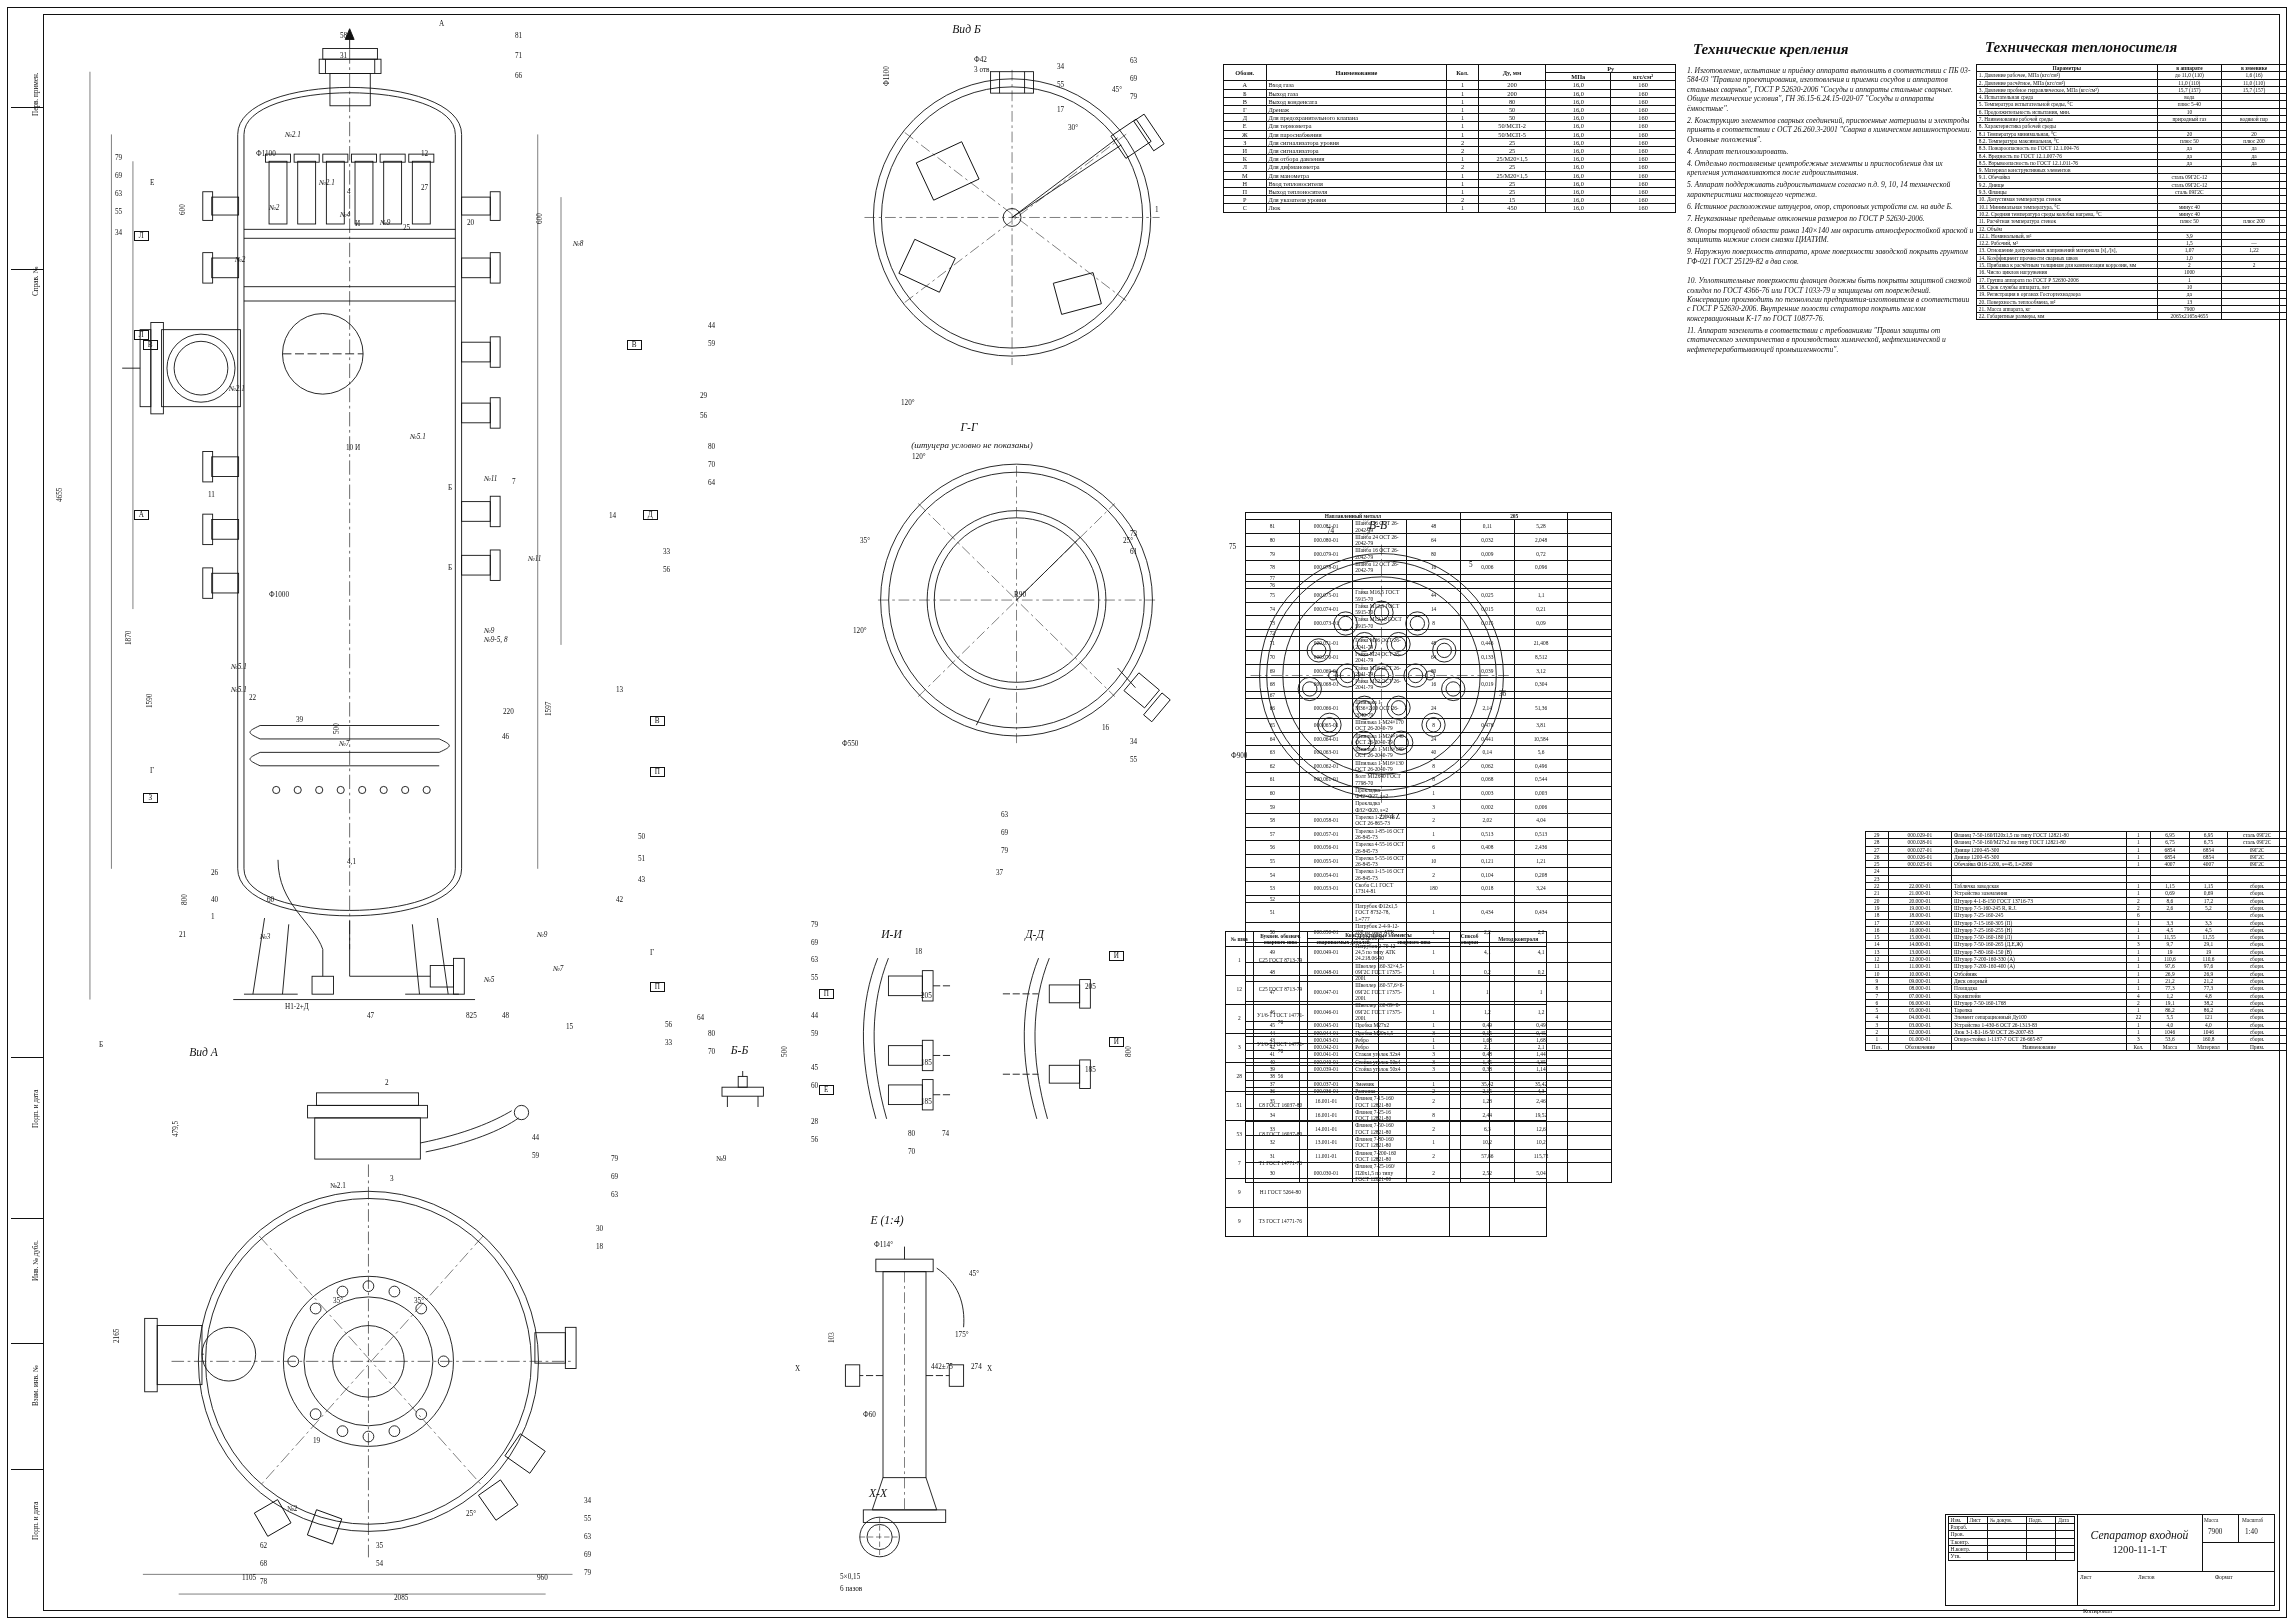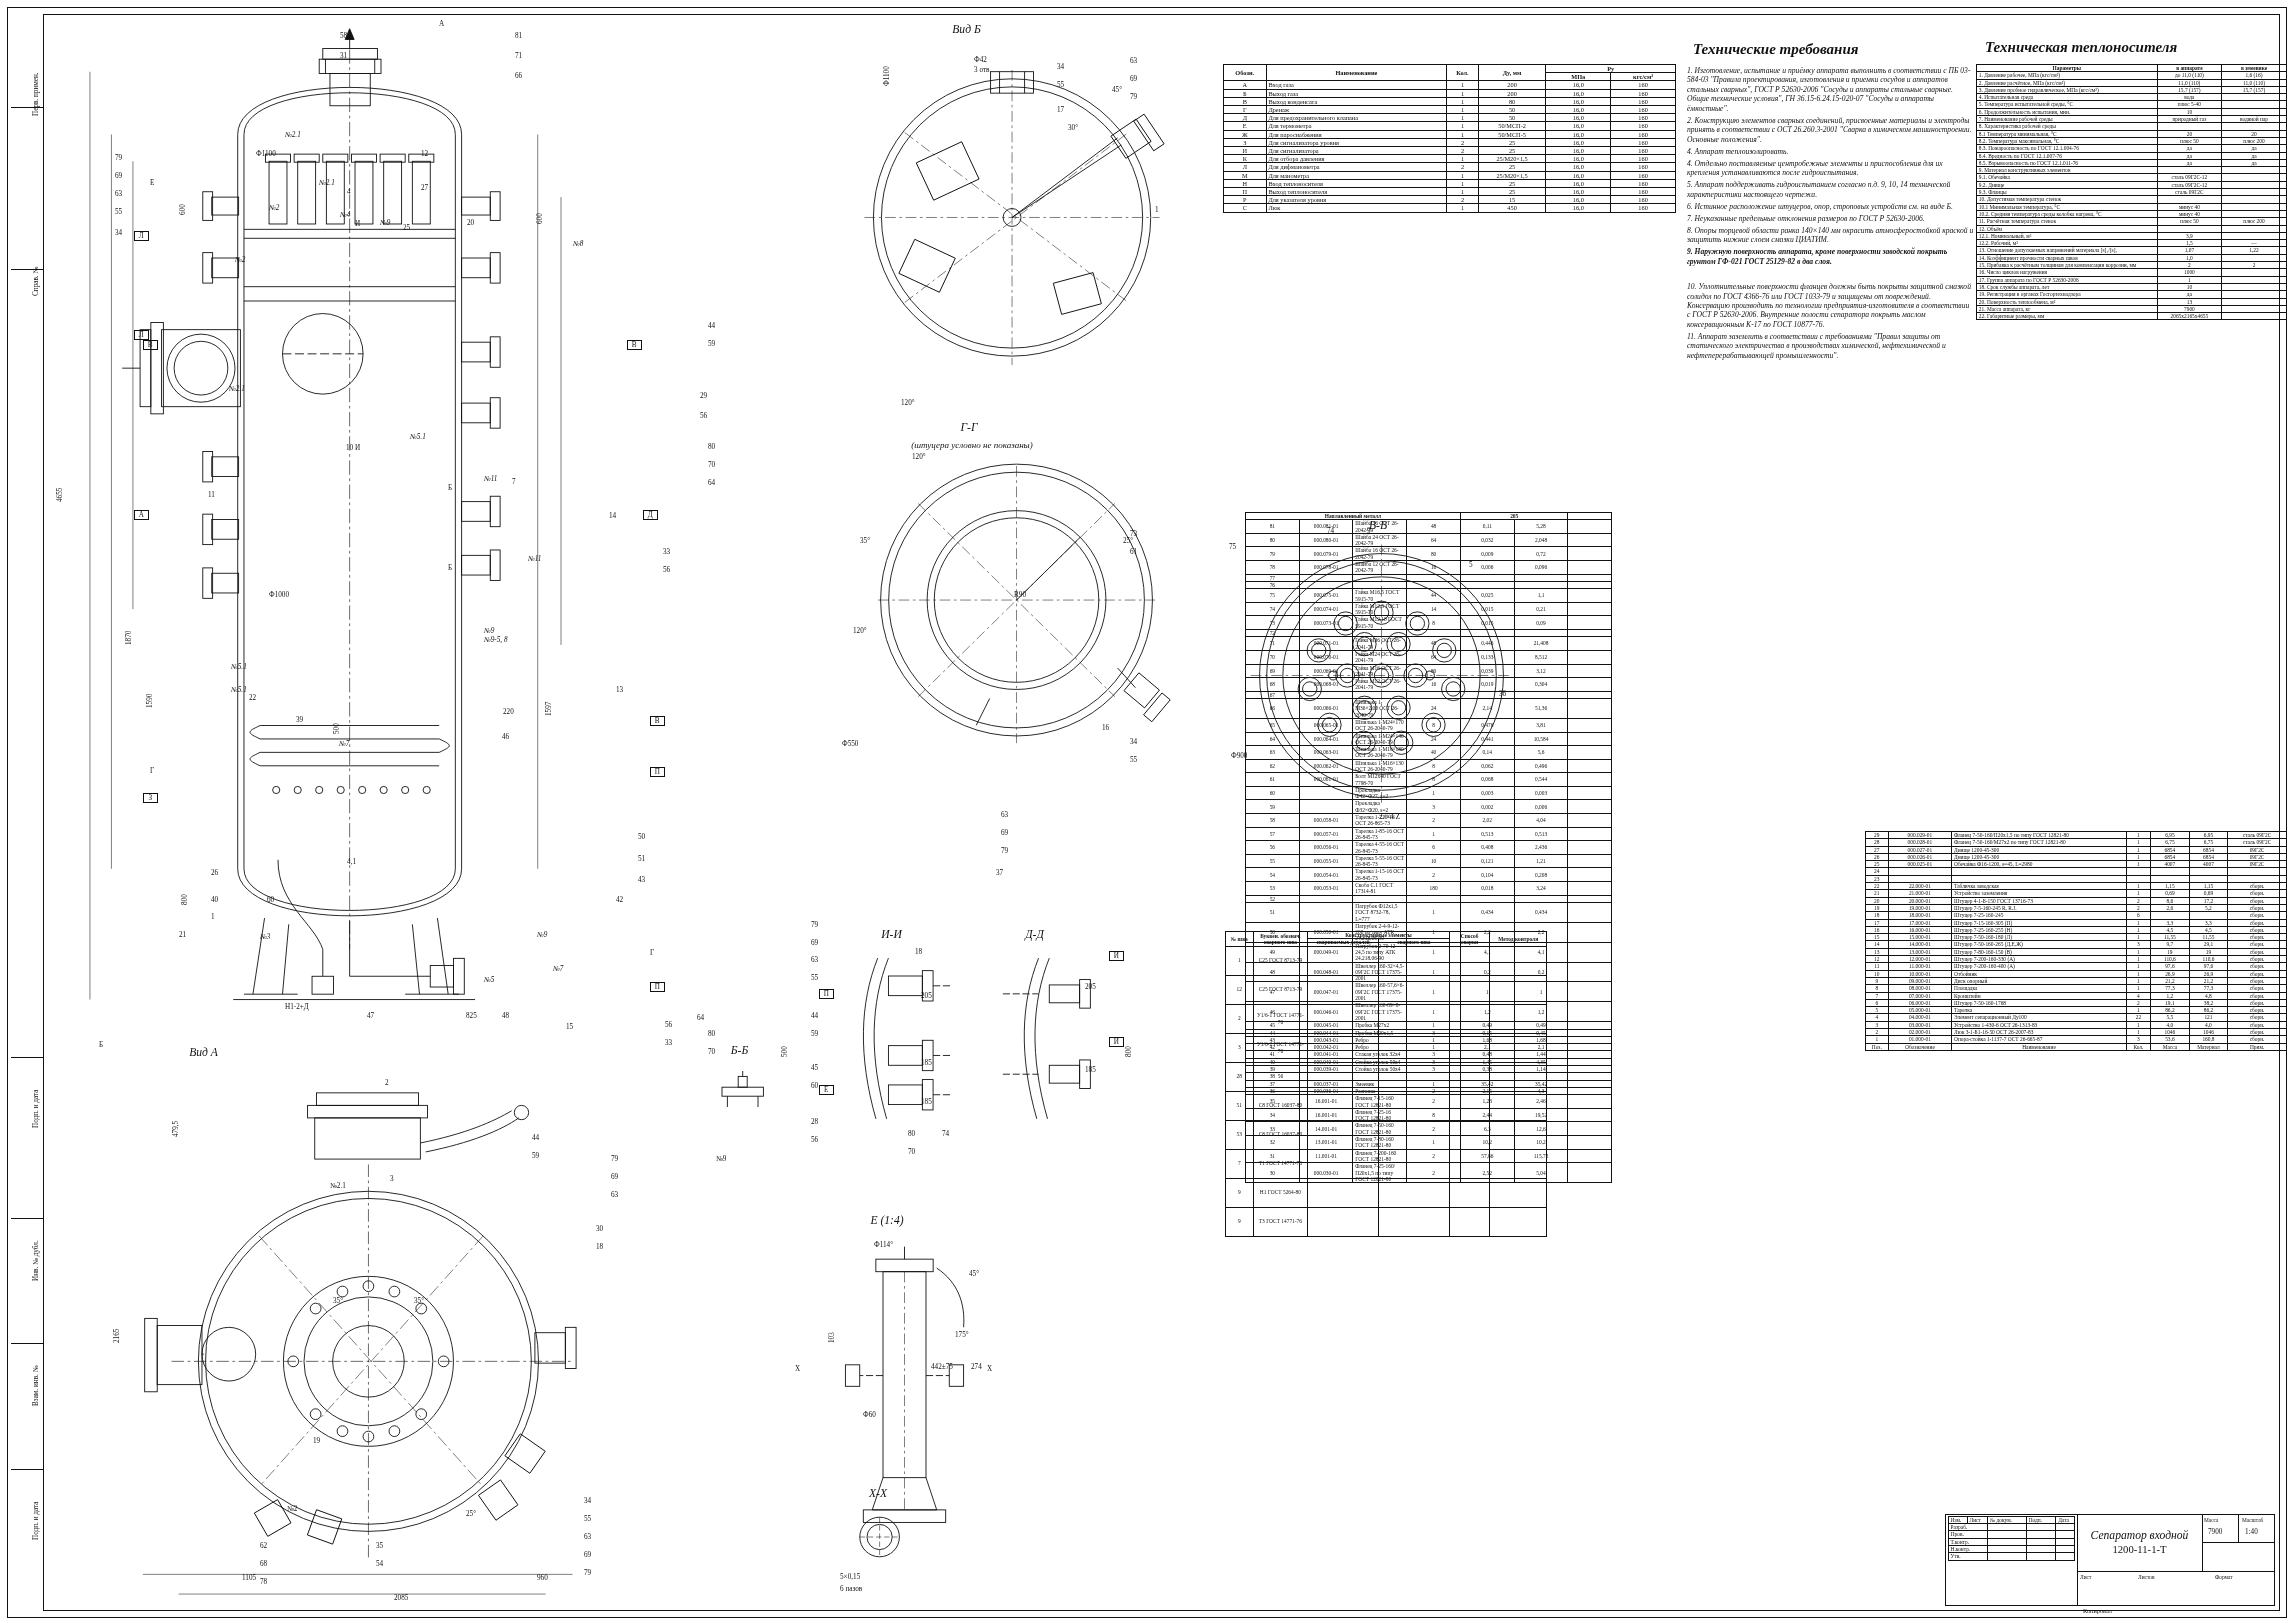--- a/index.html
+++ b/index.html
@@ -750,31 +750,31 @@
             <td>Люк</td>
             <td style="text-align: center;">1</td>
             <td style="text-align: center;">450</td>
             <td style="text-align: center;">16,0</td>
             <td style="text-align: center;">160</td>
           </tr>
         </tbody>
     </table>
   </div>
 
-  <div class="txt it b" style="left:1693px;top:41px;font-size:15px;">Технические требования</div>
+  <div class="txt it b" style="left:1693px;top:41px;font-size:15px;">Технические крепления</div>
   <div id="techReq" style="position:absolute;left:1687px;top:66px;width:287px;">
       <div class="note" style="position: relative; margin-bottom: 2.7px;">1. Изготовление, испытание и приёмку аппарата выполнить в соответствии с ПБ 03-584-03 "Правила проектирования, изготовления и приемки сосудов и аппаратов стальных сварных", ГОСТ Р 52630-2006 "Сосуды и аппараты стальные сварные. Общие технические условия", ГН 36.15-6.24.15-020-07 "Сосуды и аппараты ёмкостные".</div>
       <div class="note" style="position: relative; margin-bottom: 2.7px;">2. Конструкцию элементов сварных соединений, присвоенные материалы и электроды принять в соответствии с ОСТ 26.260.3-2001 "Сварка в химическом машиностроении. Основные положения".</div>
       <div class="note" style="position: relative; margin-bottom: 2.7px;">4. Аппарат теплоизолировать.</div>
       <div class="note" style="position: relative; margin-bottom: 2.7px;">4. Отдельно поставляемые центробежные элементы и приспособления для их крепления устанавливаются после гидроиспытания.</div>
       <div class="note" style="position: relative; margin-bottom: 2.7px;">5. Аппарат поддерживать гидроиспытанием согласно п.д. 9, 10, 14 технической характеристики настоящего чертежа.</div>
       <div class="note" style="position: relative; margin-bottom: 2.7px;">6. Истинное расположение штуцеров, опор, строповых устройств см. на виде Б.</div>
       <div class="note" style="position: relative; margin-bottom: 2.7px;">7. Неуказанные предельные отклонения размеров по ГОСТ Р 52630-2006.</div>
       <div class="note" style="position: relative; margin-bottom: 2.7px;">8. Опоры торцевой области ранка 140×140 мм окрасить атмосферостойкой краской и защитить нижние слоем смазки ЦИАТИМ.</div>
-      <div class="note" style="position: relative; margin-bottom: 16px; font-weight: bold;">9. Наружную поверхность аппарата, кроме поверхности заводской покрыть грунтом ГФ-021 ГОСТ 25129-82 в два слоя.</div>
+      <div class="note" style="position: relative; margin-bottom: 10px;">9. Наружную поверхность аппарата, кроме поверхности заводской покрыть грунтом ГФ-021 ГОСТ 25129-82 в два слоя.</div>
       <div class="note" style="position: relative; margin-bottom: 2.7px;">10. Уплотнительные поверхности фланцев должны быть покрыты защитной смазкой солидол по ГОСТ 4366-76 или ГОСТ 1033-79 и защищены от повреждений. Консервацию производить по технологии предприятия-изготовителя в соответствии с ГОСТ Р 52630-2006. Внутренние полости сепаратора покрыть маслом консервационным К-17 по ГОСТ 10877-76.</div>
       <div class="note" style="position: relative; margin-bottom: 2.7px;">11. Аппарат заземлить в соответствии с требованиями "Правил защиты от статического электричества в производствах химической, нефтехимической и нефтеперерабатывающей промышленности".</div>
     </div>
 
   <div class="txt it b" style="left:1985px;top:39px;font-size:15px;">Техническая теплоносителя</div>
   <div style="position:absolute;left:1976px;top:64px;width:296px;">
     <table class="tiny2" id="techCharTable" style="width:296px;table-layout:fixed;">
       <thead>
           <tr id="techCharHead">
             <th style="width: 176px;">Параметры</th>

